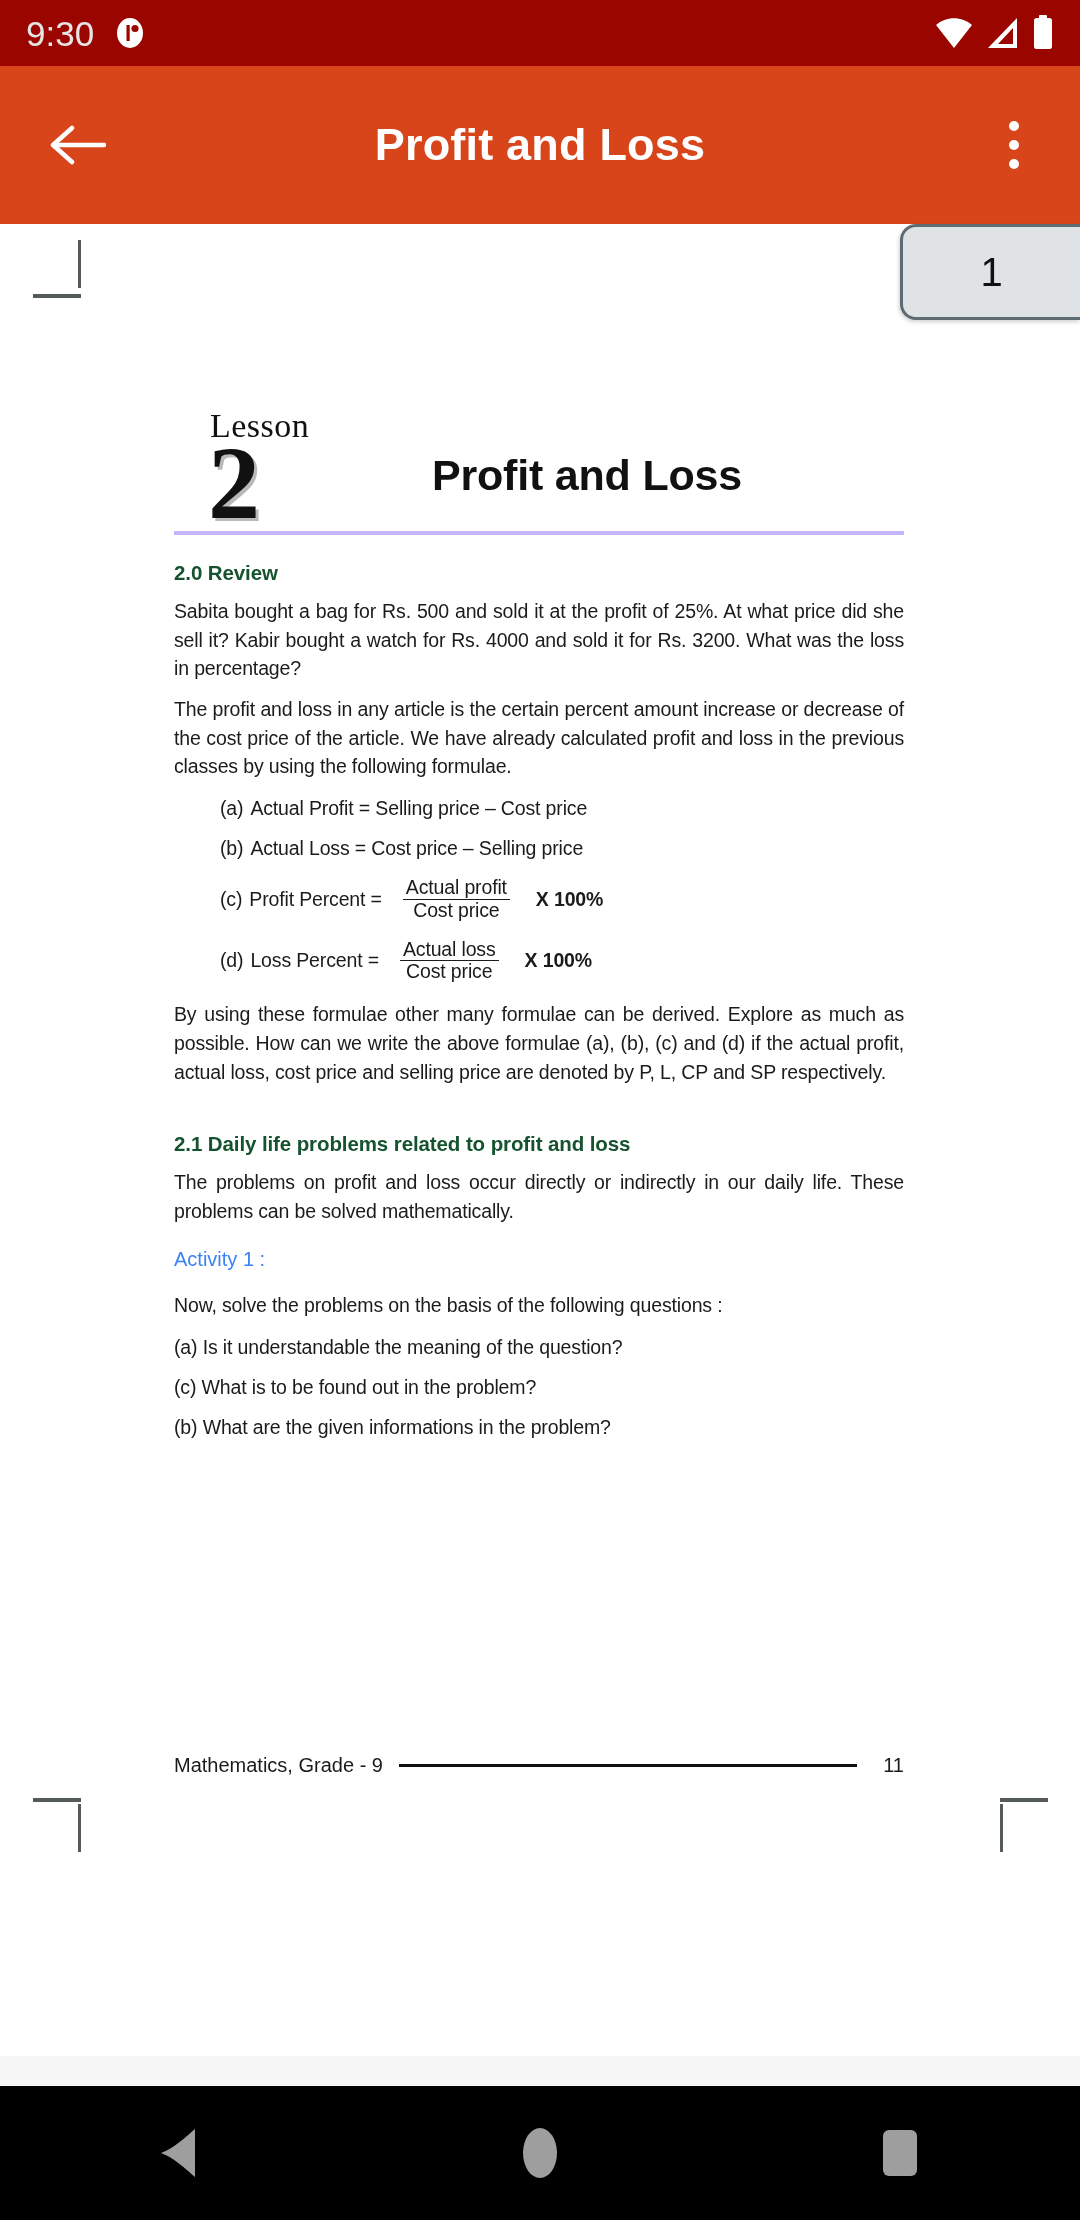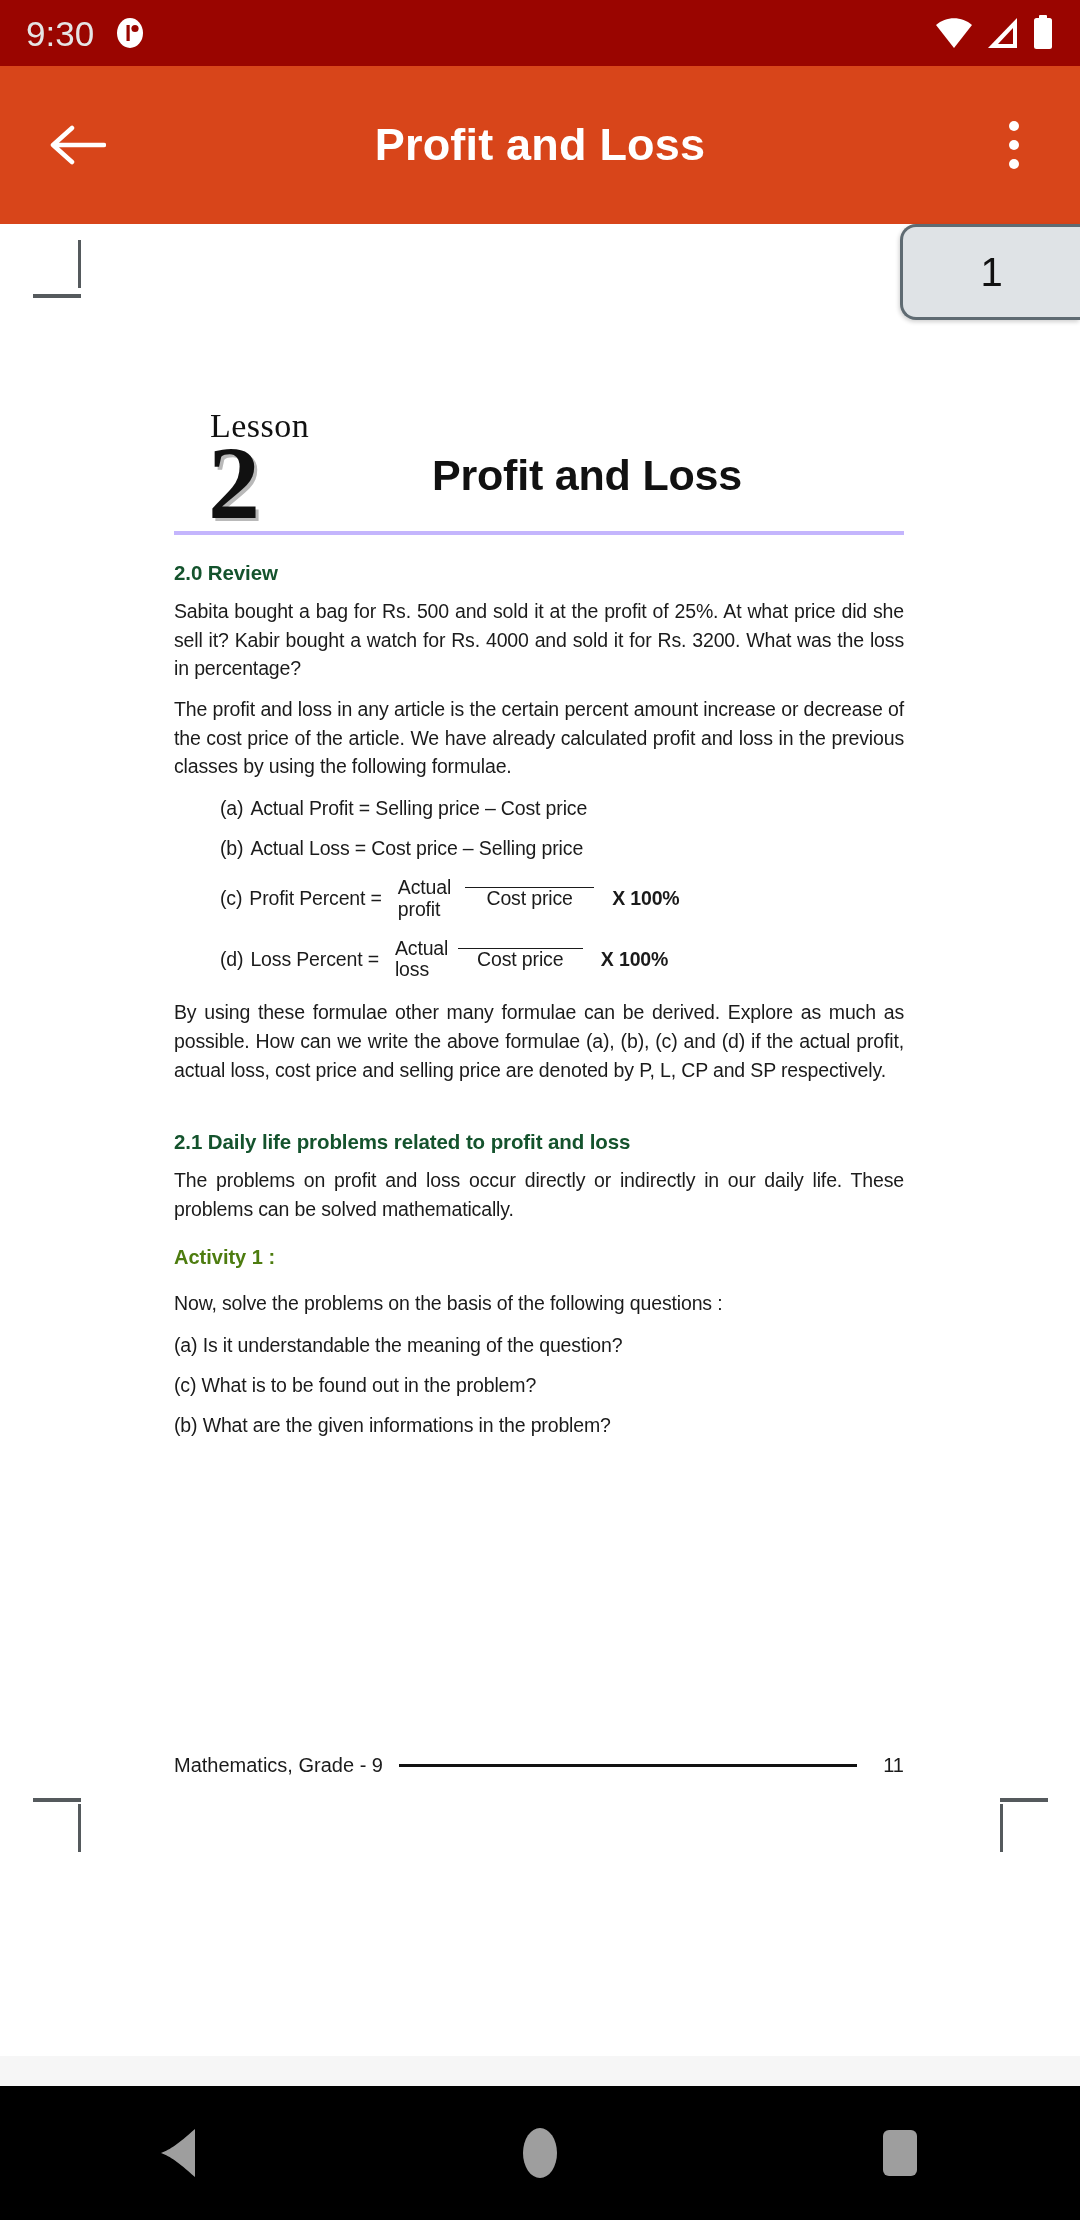--- a/index.html
+++ b/index.html
@@ -221,39 +221,40 @@
     font-family: "Liberation Sans", sans-serif;
     font-size: 19.5px;
     color: #1b1b1b;
     margin-bottom: 17px;
     display: flex;
     align-items: center;
     letter-spacing: -0.15px;
   }
   .frac {
     display: inline-flex;
-    align-items: center;
-    margin: 0 13px;
+    flex-direction: column;
+    align-items: center;
+    margin: 0 21px;
     vertical-align: middle;
     line-height: 1.12;
   }
   .frac .num { padding: 0 3px; }
   .frac .den {
     border-top: 1.6px solid #1b1b1b;
     padding: 0 3px;
     width: 100%;
     text-align: center;
   }
   .mult { font-weight: bold; margin-left: 5px; }
 
   .activity-head {
     font-family: "Liberation Sans", sans-serif;
     font-size: 20px;
-    font-weight: bold;
-    color: #4d7c0f;
+    font-weight: normal;
+    color: #3b82f6;
     margin-top: 22px;
   }
   .qline {
     font-family: "Liberation Sans", sans-serif;
     font-size: 19.5px;
     color: #1b1b1b;
     margin-top: 17px;
     letter-spacing: -0.15px;
   }
 

